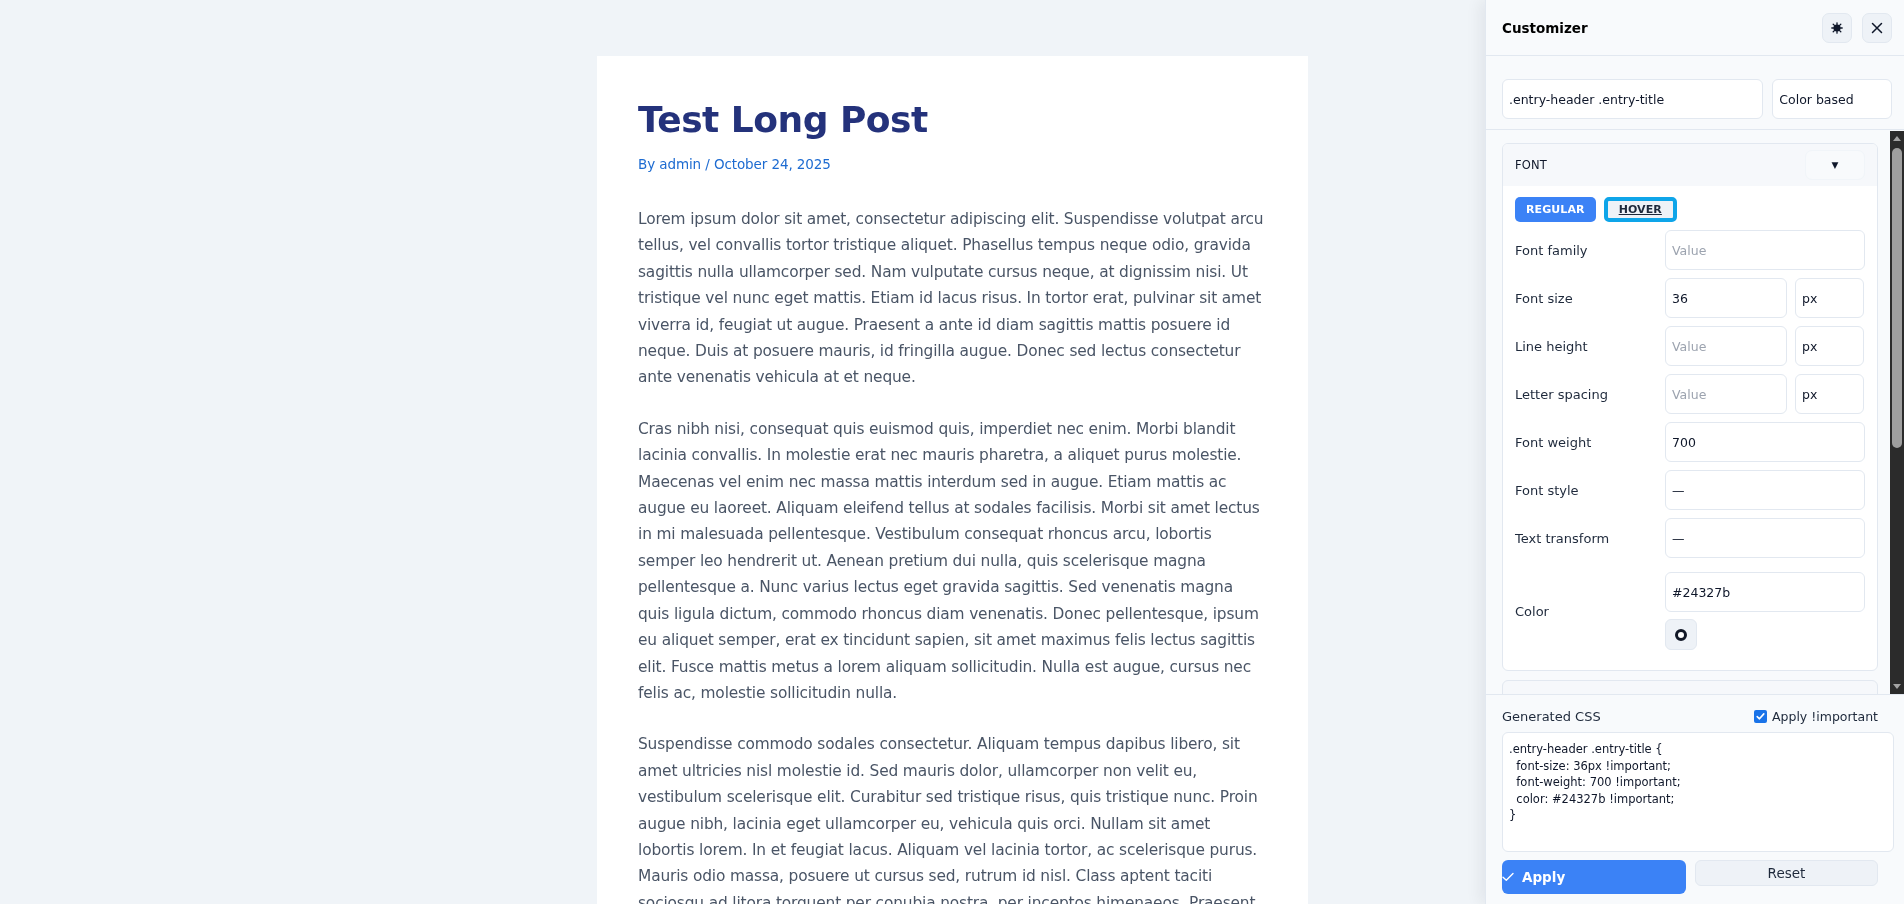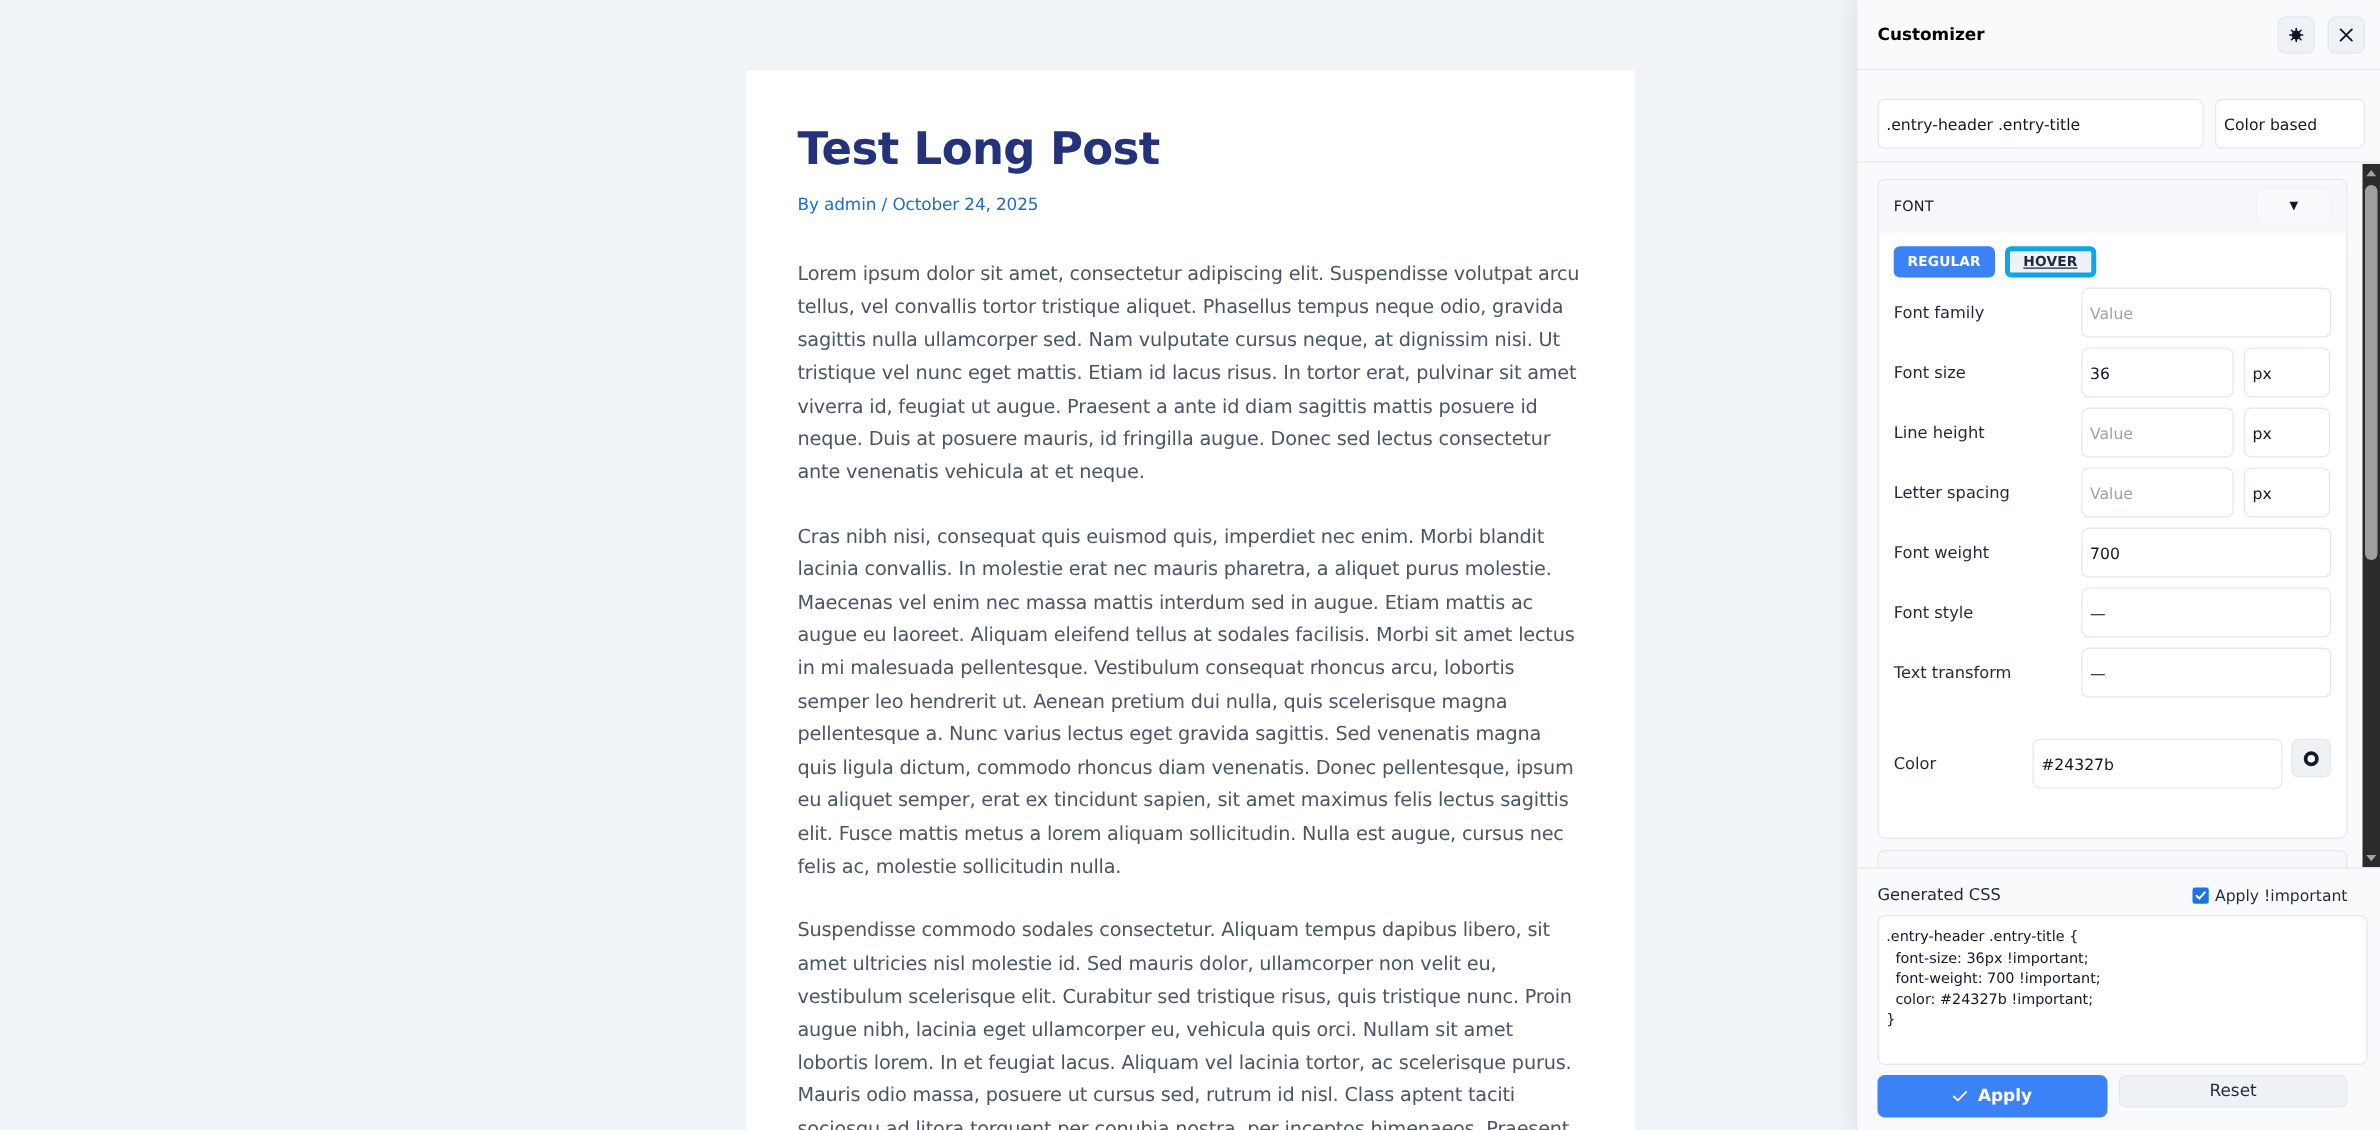--- a/index.html
+++ b/index.html
@@ -156,21 +156,21 @@
     background: #fff; font-size: 12.5px; color: #0f172a;
     display: flex; align-items: center; padding: 0 6px; cursor: pointer;
   }
   .select-box {
     width: 200px; height: 40px;
     border: 1px solid #e2e8f0; border-radius: 6px; background: #fff;
     font-size: 12.5px; color: #0f172a;
     display: flex; align-items: center; padding: 0 6px; cursor: pointer;
   }
   .color-row { display: flex; align-items: center; height: 90px; }
-  .color-controls { display: flex; flex-direction: row; gap: 7px; }
+  .color-controls { display: flex; flex-direction: column; gap: 7px; }
   .swatch-btn {
     width: 32px; height: 31px; border-radius: 6px;
     background: #eef2f7; border: 1px solid #e2e8f0;
     display: flex; align-items: center; justify-content: center; cursor: pointer;
   }
   .swatch-ring {
     width: 12px; height: 12px; border-radius: 50%;
     border: 3px solid #111827; background: #fff;
   }
   .section-2 {
@@ -205,21 +205,21 @@
     padding: 8px 6px;
     font-family: "DejaVu Sans", sans-serif; font-size: 11.5px;
     line-height: 16.5px; color: #0f172a;
     white-space: pre; overflow: hidden; resize: none; position: relative;
   }
   .footer-buttons { display: flex; gap: 9px; margin-top: 8px; }
   .btn-apply {
     width: 192px; height: 34px; border-radius: 6px;
     background: #3b82f6; color: #fff;
     font-size: 13.5px; font-weight: 700;
-    display: flex; align-items: center; justify-content: center; gap: 8px;
+    display: flex; align-items: center; gap: 8px;
     cursor: pointer;
   }
   .btn-reset {
     width: 191px; height: 26px; border-radius: 6px;
     background: #eef2f7; color: #1e293b; border: 1px solid #e2e8f0;
     font-size: 13.5px;
     display: flex; align-items: center; justify-content: center;
     cursor: pointer;
   }
 </style>

